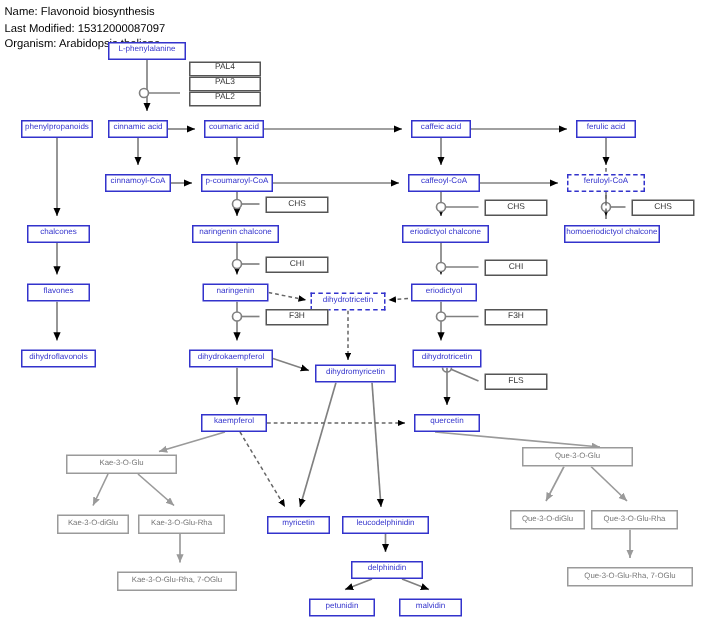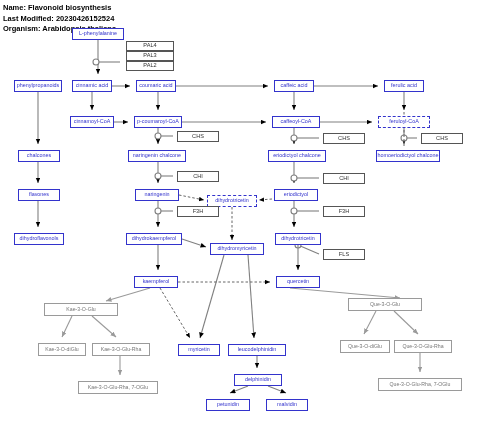--- a/index.html
+++ b/index.html
@@ -1,34 +1,34 @@
 <!DOCTYPE html>
 <html><head>
 <meta charset="utf-8">
 <style>
   html,body{margin:0;padding:0;background:#ffffff;}
   body{width:480px;height:427px;position:relative;overflow:hidden;
        font-family:"Liberation Sans","DejaVu Sans",sans-serif;}
   #meta{position:absolute;left:3px;top:3px;line-height:10.5px;}
-  #meta div{font-size:7.5px;font-weight:bold;color:#000;white-space:nowrap;}
+  #meta div{font-size:7.5px;font-weight:normal;color:#000;white-space:nowrap;}
   svg{position:absolute;left:0;top:0;}
   .node{position:absolute;box-sizing:border-box;display:flex;
         align-items:center;justify-content:center;text-align:center;
         line-height:1.05;}
   .metabolite{border:1px solid #3333cc;color:#3333cc;background:#fff;font-size:5.4px;}
   .metabolite.dashed{border-style:dashed;}
   .enzyme{border:1px solid #555555;color:#333333;background:#fff;font-size:5.6px;}
   .glyco{border:1px solid #9a9a9a;color:#777777;background:#fff;font-size:5.2px;}
 </style>
 </head>
 <body>
 
 <div id="meta">
   <div>Name: Flavonoid biosynthesis</div>
-  <div>Last Modified: 20230426152524</div>
+  <div>Last Modified: 15312000087097</div>
   <div>Organism: Arabidopsis thaliana</div>
 </div>
 
 <svg id="edges" width="480" height="427">
   <defs>
     <marker id="ah" markerWidth="6" markerHeight="6" refX="5" refY="2.2" orient="auto">
       <path d="M0,0 L5,2.2 L0,4.4 z" fill="#000000"></path>
     </marker>
     <marker id="ahg" markerWidth="6" markerHeight="6" refX="5" refY="2.2" orient="auto">
       <path d="M0,0 L5,2.2 L0,4.4 z" fill="#9a9a9a"></path>

